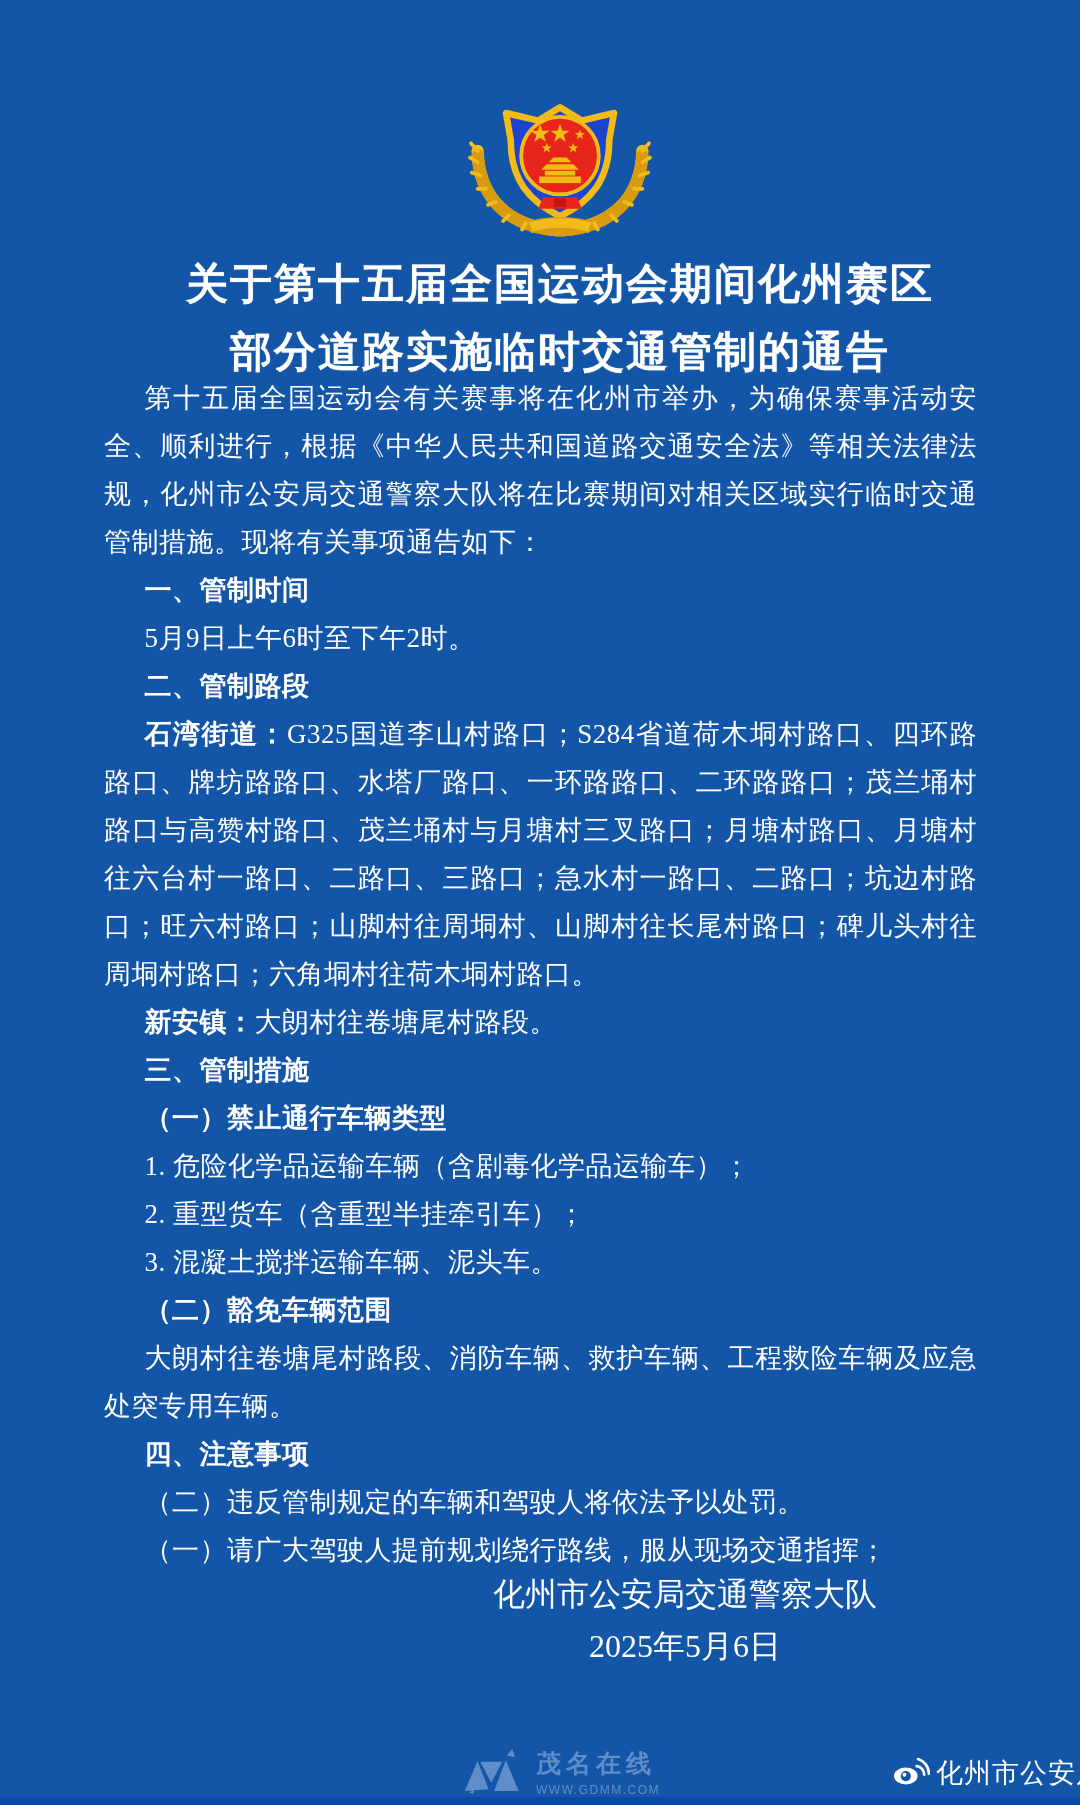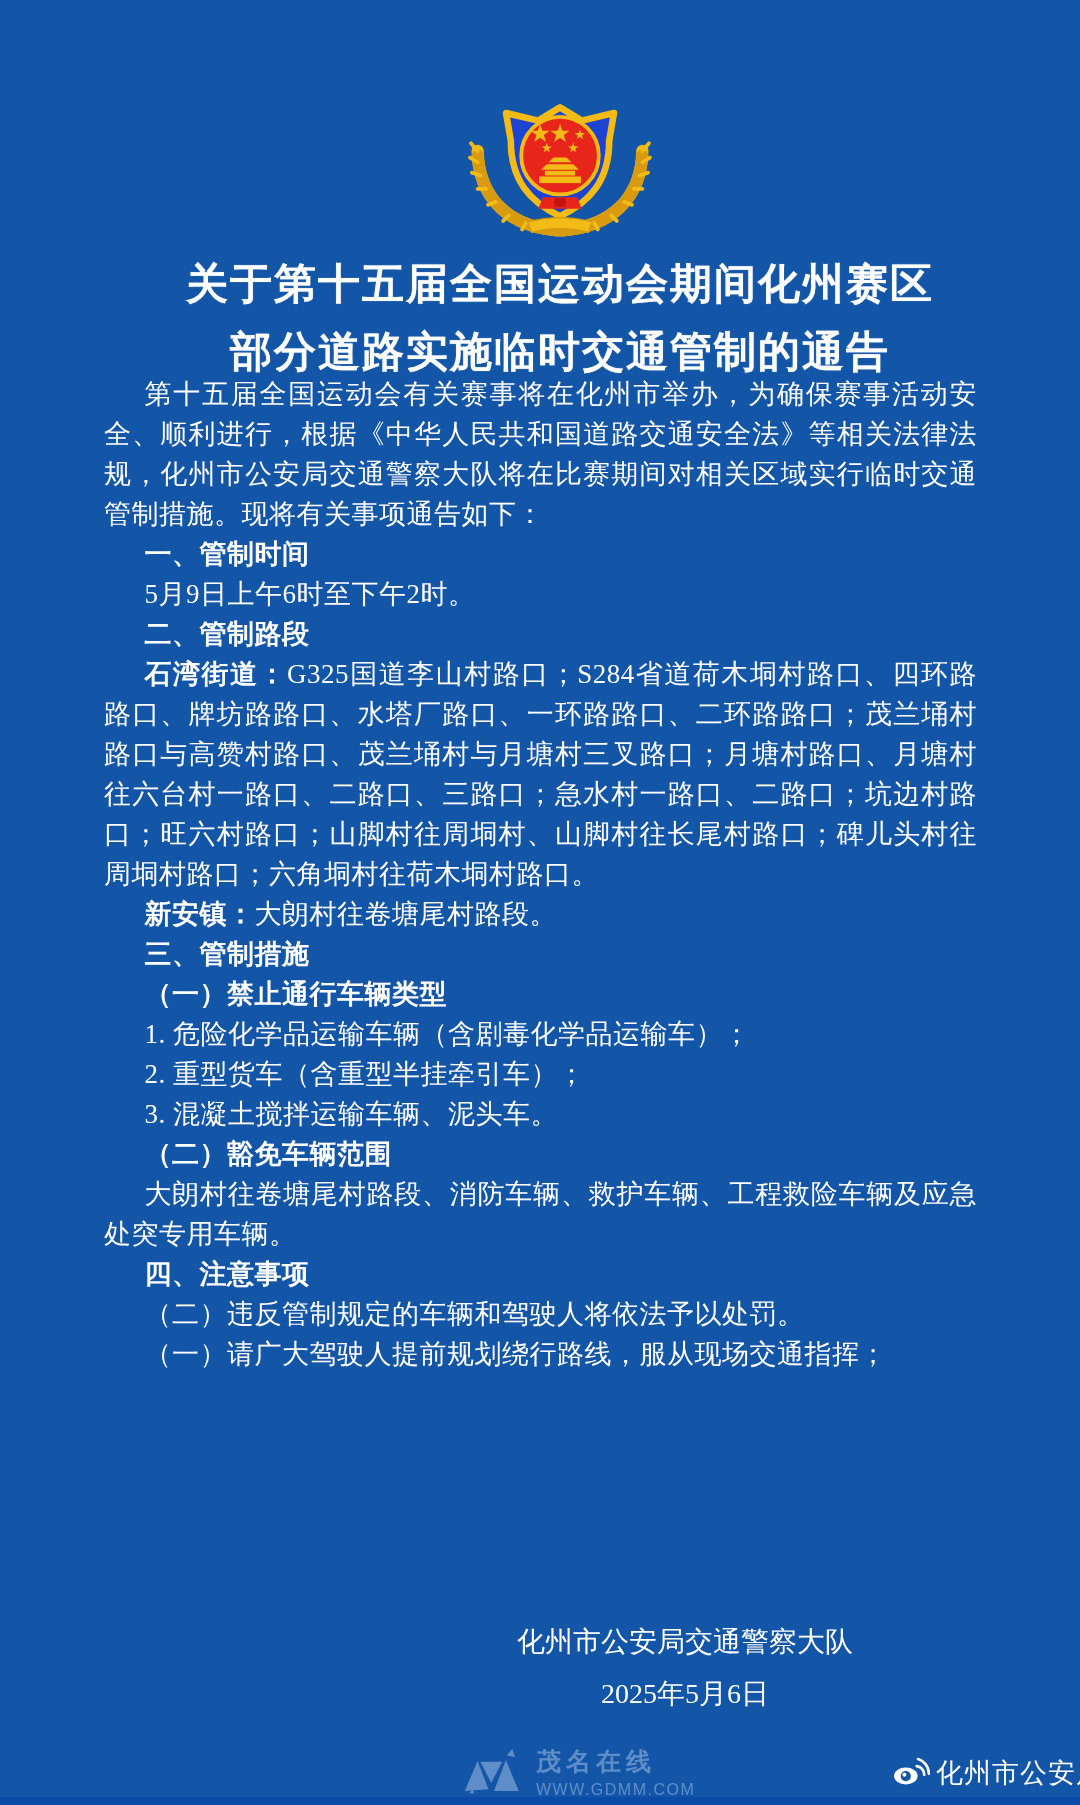--- a/index.html
+++ b/index.html
@@ -21,39 +21,39 @@
   
   .title{
     position:absolute;top:250px;left:0;width:100%;
     text-align:center;font-size:42px;font-weight:700;
     letter-spacing:2px;line-height:68px;
     text-shadow:0 0 1px rgba(255,255,255,.6);
   }
   
   .notice-body{
     position:absolute;top:374px;left:104px;width:873px;
-    font-size:27px;line-height:40px;letter-spacing:.5px;
+    font-size:27px;line-height:48px;letter-spacing:.5px;
   }
   .block{text-indent:1.5em;text-align:justify;margin:0;}
   .block.heading{font-weight:700;}
   .lead{font-weight:700;}
   
   .signature{
-    position:absolute;top:1616px;left:685px;transform:translateX(-50%);
-    text-align:center;font-size:28px;line-height:52px;white-space:nowrap;
+    position:absolute;top:1568px;left:685px;transform:translateX(-50%);
+    text-align:center;font-size:32px;line-height:52px;white-space:nowrap;
   }
   
   .watermark{
     position:absolute;left:462px;top:1747px;
     display:flex;align-items:center;gap:10px;
     color:rgba(158,188,228,.55);
   }
   .watermark .wm-text{display:flex;flex-direction:column;line-height:1;}
   .wm-name{font-size:25px;font-weight:700;letter-spacing:5px;font-family:"Liberation Sans",sans-serif;}
-  .wm-url{font-size:16px;letter-spacing:1.5px;margin-top:8px;font-family:"Liberation Sans",sans-serif;}
+  .wm-url{font-size:12px;letter-spacing:1.5px;margin-top:8px;font-family:"Liberation Sans",sans-serif;}
   .account{
     position:absolute;right:16px;top:1752px;
     display:flex;align-items:center;gap:6px;
     font-size:27px;letter-spacing:1px;color:#fff;
     font-family:"Liberation Sans",sans-serif;
     justify-content:center;
   }
   .bottom-bar{
     position:absolute;left:0;bottom:0;width:100%;height:8px;
     background:#0a4ba8;

